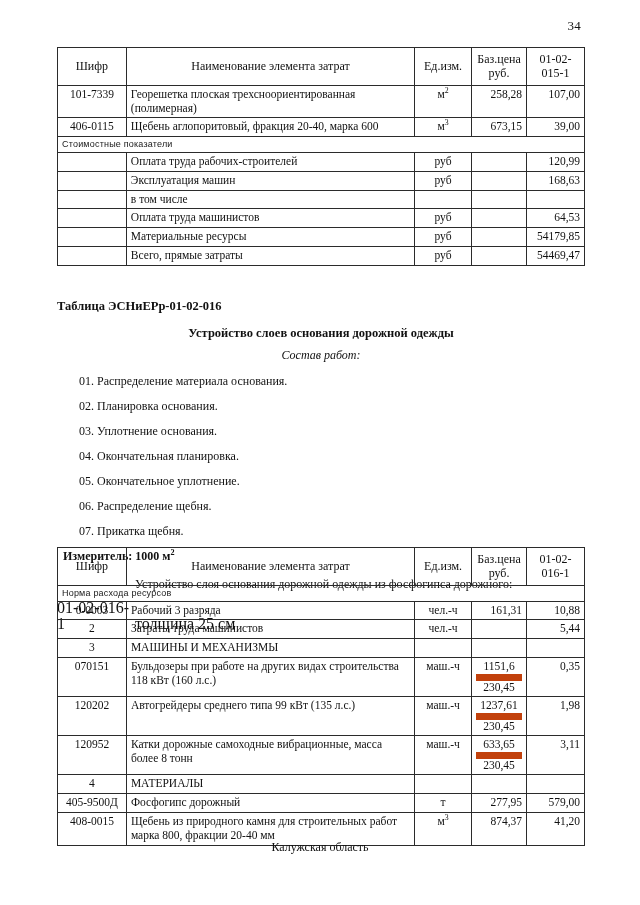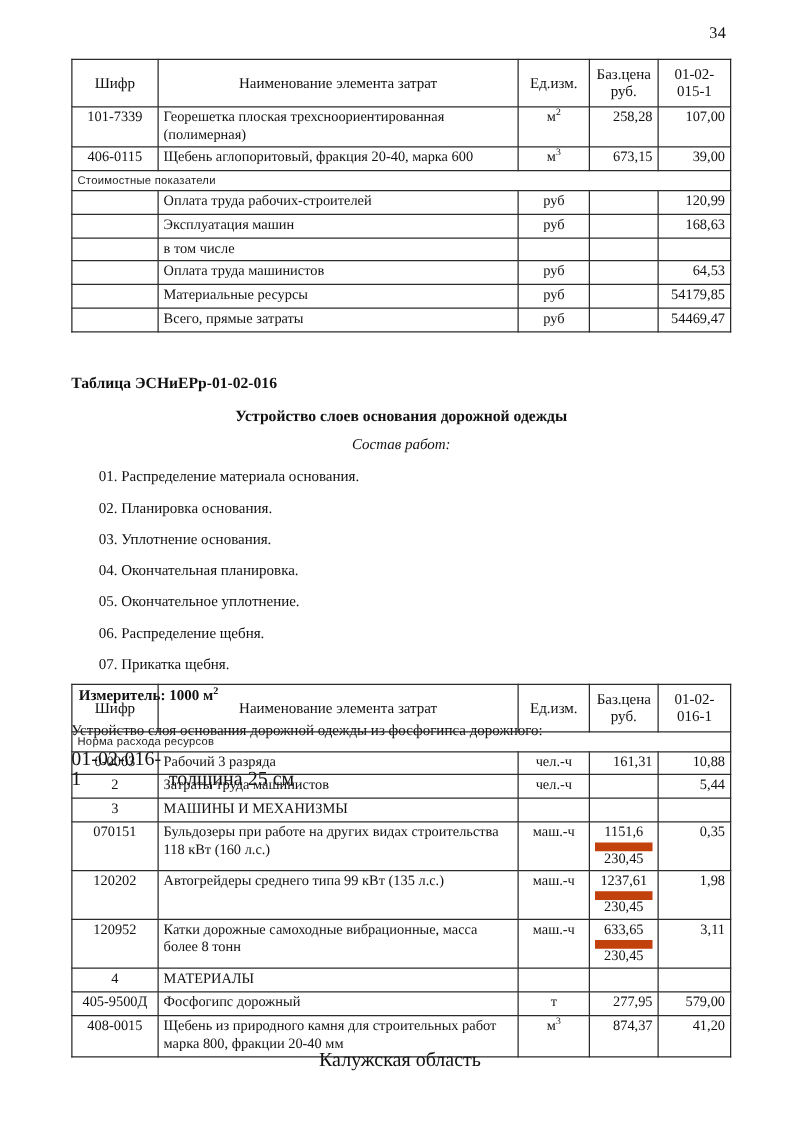--- a/index.html
+++ b/index.html
@@ -131,20 +131,21 @@
     margin: 0 0 13px 22px;
     font-size: 12px;
   }
   .izmeritel {
     font-weight: bold;
     font-size: 12px;
     margin: 4px 0 12px 6px;
   }
   .desc-line {
     margin: 16px 0 10px 0;
+    padding-left: 78px;
     font-size: 12px;
   }
   .code-line {
     margin: 0 0 0 0;
     font-size: 16px;
   }
   .code-line .code { display: inline-block; width: 78px; }
 
   
   #table-two-wrap {
@@ -154,21 +155,21 @@
     width: 528px;
   }
 
   
   .footer-region {
     position: absolute;
     left: 0;
     top: 840px;
     width: 640px;
     text-align: center;
-    font-size: 16px;
+    font-size: 12px;
   }
 </style>
 </head>
 <body>
 
 <div class="page">
 
   <div class="page-number">34</div>
 
   <div id="table-one-wrap">

